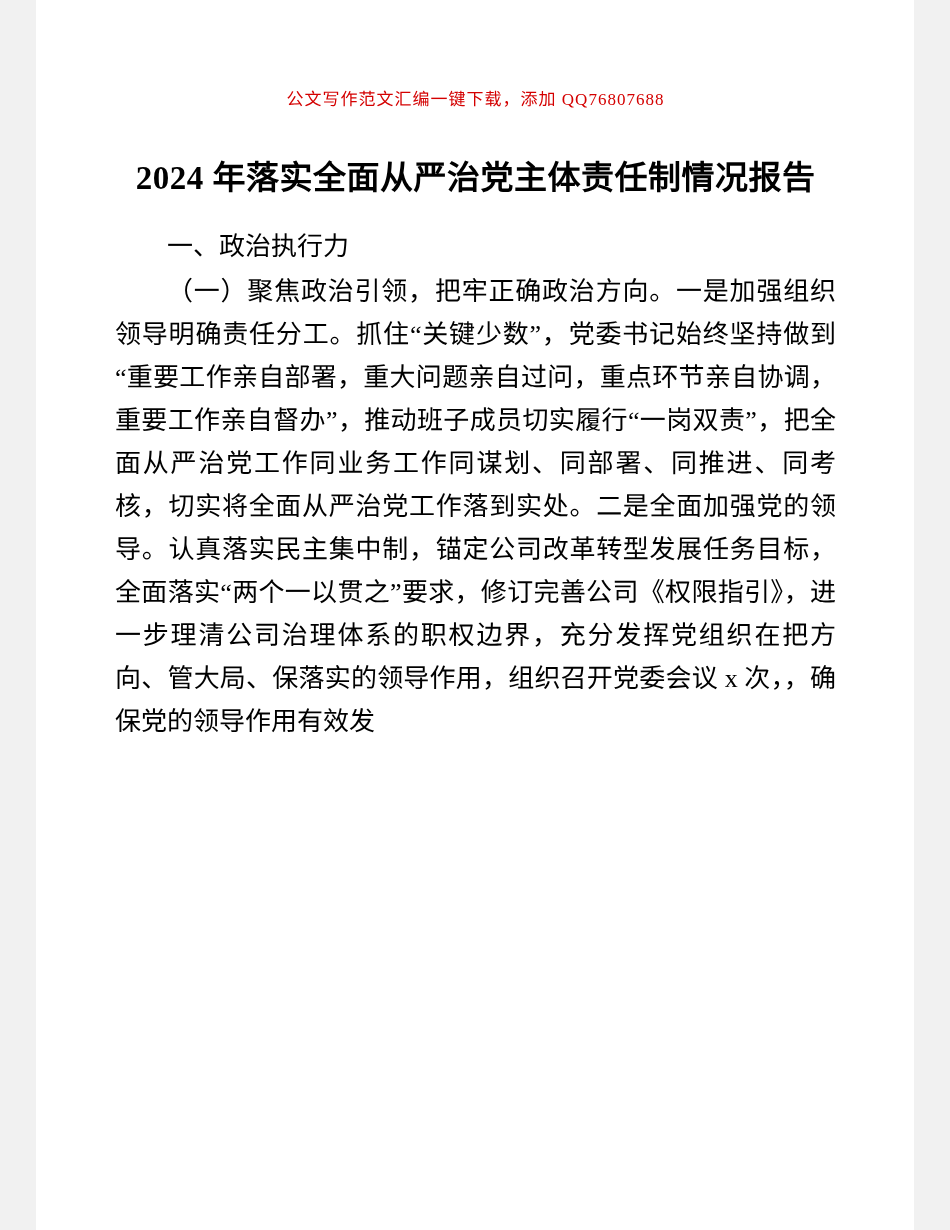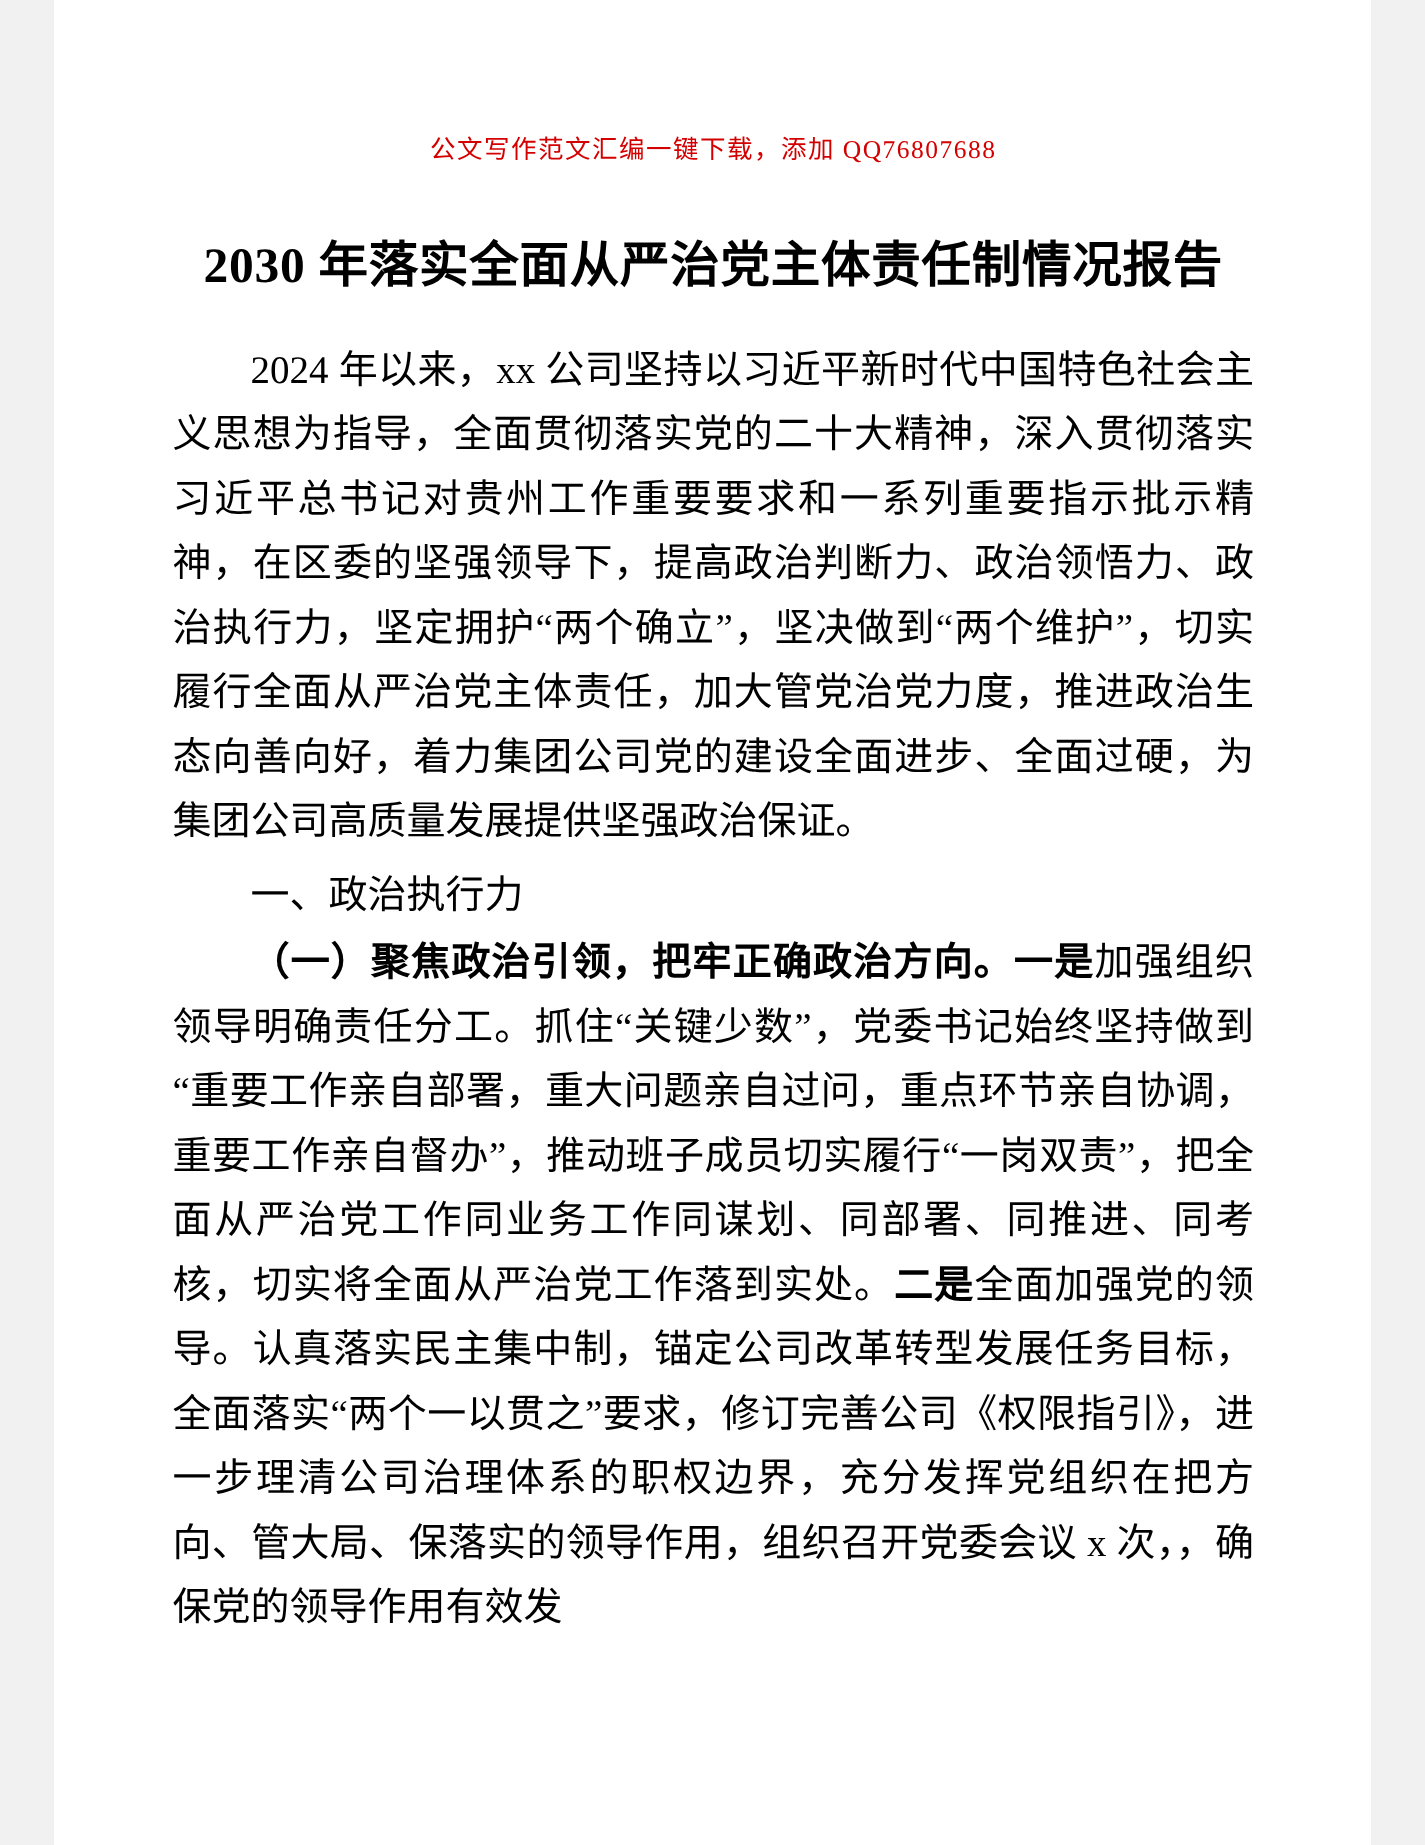--- a/index.html
+++ b/index.html
@@ -63,30 +63,29 @@
   }
   .para {
     margin: 0;
     text-indent: 2em;
   }
   .para-heading {
     margin-top: 6px;
     margin-bottom: 2px;
   }
   .run { font-weight: 400; }
-  .run.bold { font-weight: 700; }
+  .run.bold { font-weight: 400; }
 </style>
 </head>
 <body>
 
 <div class="viewport">
   <div class="margin-strip left"></div>
   <div class="margin-strip right"></div>
   <div class="page">
     <div class="promo">公文写作范文汇编一键下载，添加 QQ76807688</div>
-    <h1 class="doc-title">2030 年落实全面从严治党主体责任制情况报告</h1>
+    <h1 class="doc-title">2024 年落实全面从严治党主体责任制情况报告</h1>
     <div class="doc-body">
-        <p class="para para-body"><span class="run">2024 年以来，xx 公司坚持以习近平新时代中国特色社会主义思想为指导，全面贯彻落实党的二十大精神，深入贯彻落实习近平总书记对贵州工作重要要求和一系列重要指示批示精神，在区委的坚强领导下，提高政治判断力、政治领悟力、政治执行力，坚定拥护“两个确立”，坚决做到“两个维护”，切实履行全面从严治党主体责任，加大管党治党力度，推进政治生态向善向好，着力集团公司党的建设全面进步、全面过硬，为集团公司高质量发展提供坚强政治保证。</span></p>
         <p class="para para-heading"><span class="run">一、政治执行力</span></p>
         <p class="para para-body"><span class="run bold">（一）聚焦政治引领，把牢正确政治方向。一是</span><span class="run">加强组织领导明确责任分工。抓住“关键少数”，党委书记始终坚持做到“重要工作亲自部署，重大问题亲自过问，重点环节亲自协调，重要工作亲自督办”，推动班子成员切实履行“一岗双责”，把全面从严治党工作同业务工作同谋划、同部署、同推进、同考核，切实将全面从严治党工作落到实处。</span><span class="run bold">二是</span><span class="run">全面加强党的领导。认真落实民主集中制，锚定公司改革转型发展任务目标，全面落实“两个一以贯之”要求，修订完善公司《权限指引》，进一步理清公司治理体系的职权边界，充分发挥党组织在把方向、管大局、保落实的领导作用，组织召开党委会议 x 次，，确保党的领导作用有效发</span></p>
       </div>
   </div>
 </div>
 
 </body></html>

